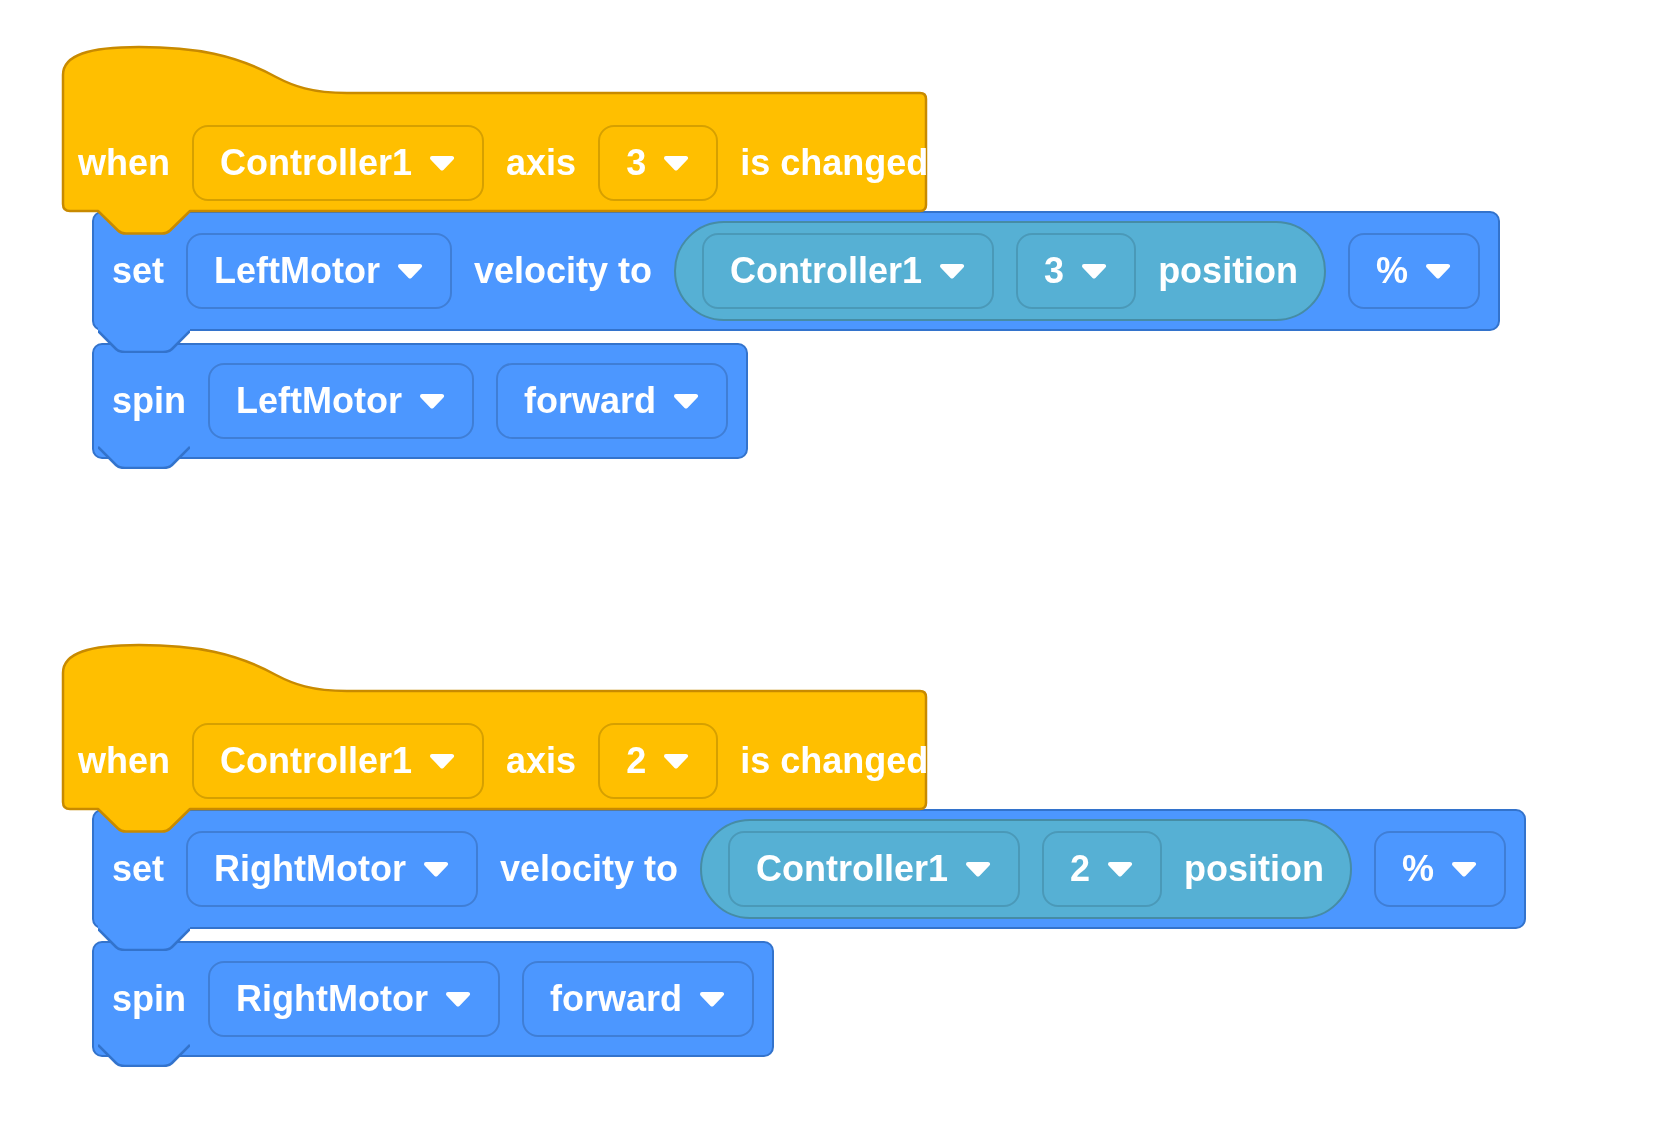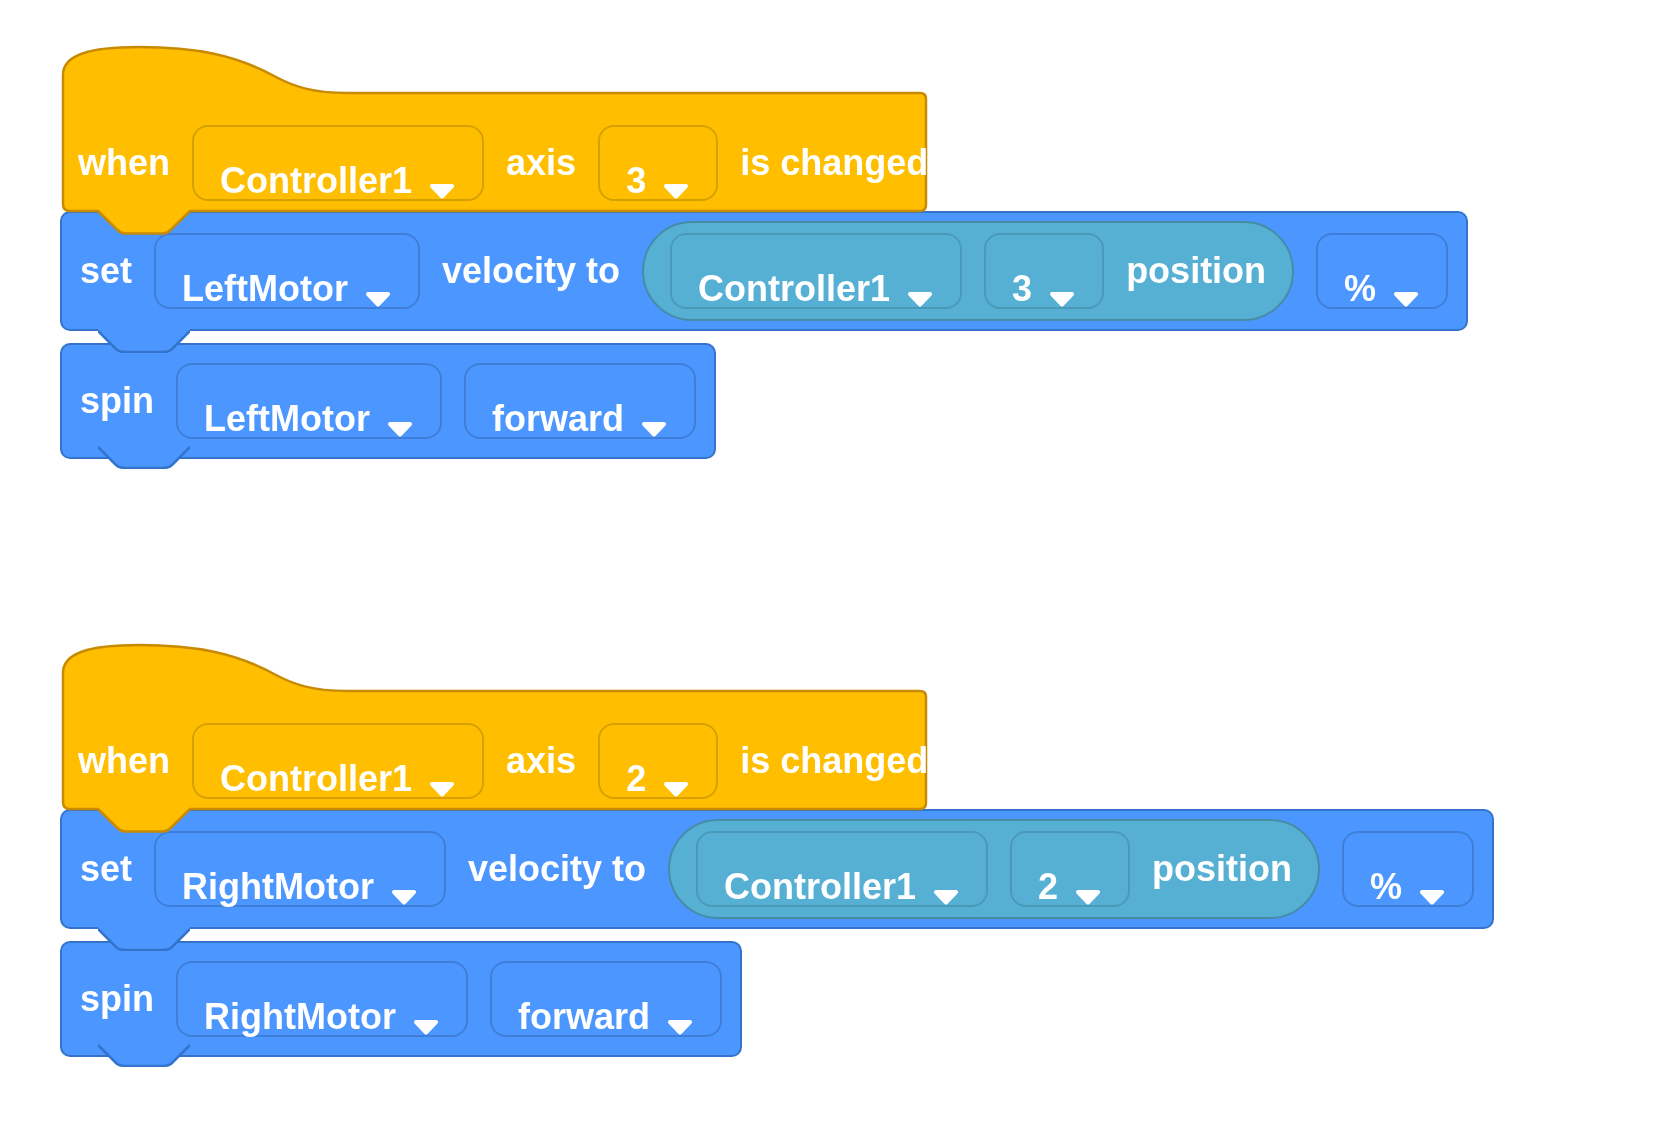--- a/index.html
+++ b/index.html
@@ -21,29 +21,30 @@
   .hat-svg{position:absolute;left:0;top:0;z-index:3;}
   .hat-row{
     position:absolute;left:0;top:48px;height:140px;z-index:4;
     display:inline-flex;align-items:center;gap:22px;padding:0 18px;white-space:nowrap;
   }
   .block{
     position:absolute;display:inline-flex;align-items:center;gap:22px;
     padding:0 18px;white-space:nowrap;
     background:var(--motion_fill);border:2px solid var(--motion_stroke);
     border-radius:10px;
+    margin-left:32px;
   }
   .set-block{left:0;top:166px;height:120px;z-index:2;}
   .spin-block{left:0;top:298px;height:116px;z-index:1;}
 
   .label{
     color:var(--label_text);font-size:36px;font-weight:700;line-height:1;
   }
   .dropdown{
-    display:inline-flex;align-items:flex-end;gap:16px;height:76px;
+    display:inline-flex;align-items:center;gap:16px;height:76px;
     padding:0 26px;border:2px solid rgba(0,0,0,0.16);border-radius:16px;
     cursor:pointer;flex:none;
   }
   .pill{
     display:inline-flex;align-items:center;gap:22px;height:100px;
     padding:0 26px;background:var(--sensing_fill);
     border:2.5px solid var(--sensing_stroke);border-radius:50px;flex:none;
   }
   .pill .dropdown{border-color:rgba(0,0,0,0.13);}
   .caret{flex:none;display:block;}

